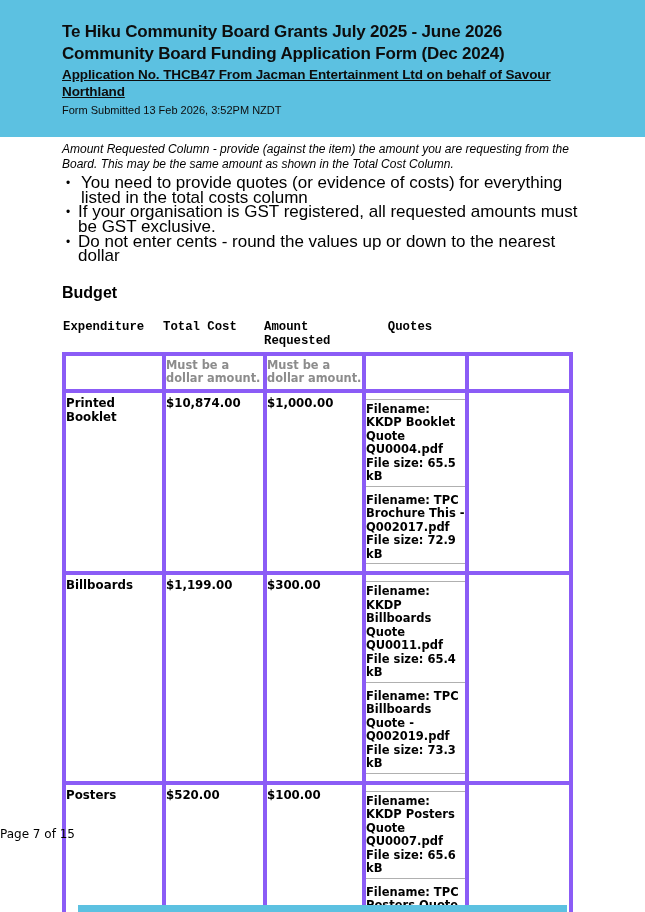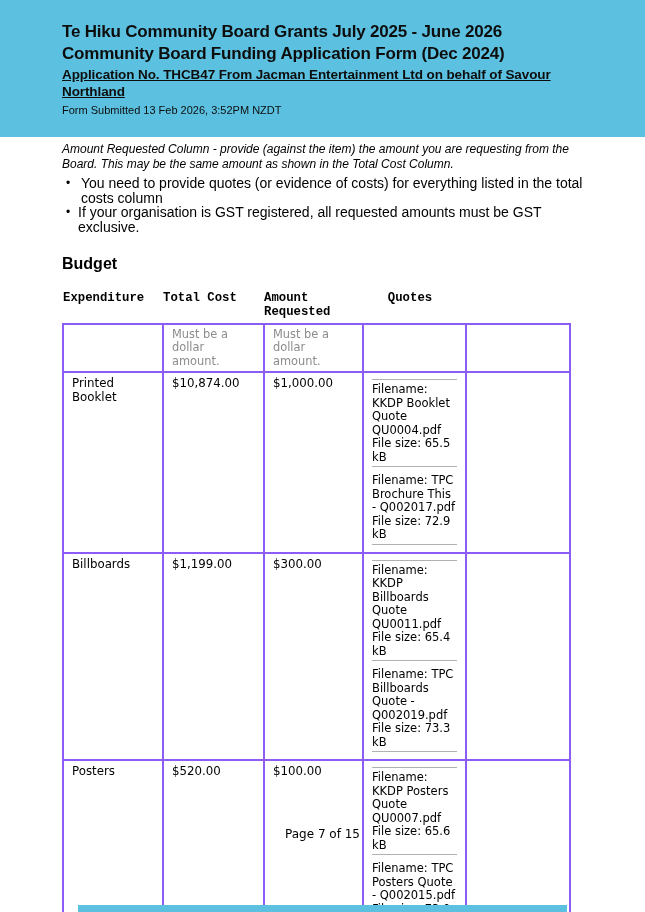--- a/index.html
+++ b/index.html
@@ -8,45 +8,45 @@
   
   .band{position:absolute;top:0;left:0;width:645px;height:137px;background:#5cc1e1;box-sizing:border-box;
         padding:21px 58px 0 62px;}
   .band h1{margin:0;font-size:17px;line-height:21.5px;font-weight:bold;color:#0d0d0d;letter-spacing:-0.2px;}
   .band h2{margin:3px 0 0 0;font-size:13.5px;line-height:16.5px;font-weight:bold;color:#0d0d0d;letter-spacing:-0.1px;text-decoration:underline;}
   .band .submitted{margin-top:4px;font-size:11px;line-height:13px;font-weight:normal;color:#0d0d0d;}
   
   .content{position:absolute;top:137px;left:62px;width:522px;}
   .intro{margin:5px 0 0 0;font-style:italic;font-size:12px;line-height:14.6px;}
   ul.notes{margin:5px 0 0 0;padding:0;list-style:none;}
-  ul.notes li{position:relative;padding-left:16px;font-size:14px;line-height:14.6px;margin:0;}
+  ul.notes li{position:relative;padding-left:16px;font-size:17px;line-height:14.6px;margin:0;}
   ul.notes li::before{content:"\2022";position:absolute;left:4px;top:0;font-size:12px;}
   ul.notes li.first{padding-left:19px;}
   ul.notes li.first::before{left:4px;}
   h3.budget{margin:19px 0 0 0;font-size:16px;line-height:20px;font-weight:bold;}
   
   .thead-row{display:flex;margin-top:17px;font-family:"DejaVu Sans",sans-serif;
              font-size:12.3px;line-height:14.5px;font-weight:bold;}
   .thead-row .th{box-sizing:border-box;padding:0 8px 0 1px;font-family:Liberation Mono, monospace;}
   .th.c1{width:100px;} .th.c2{width:101px;} .th.c3{width:99px;} .th.c4{width:103px;text-align:center;}
   
   table.budget-table{border-collapse:collapse;margin-top:3px;table-layout:fixed;width:507px;
                      font-family:"DejaVu Sans",sans-serif;font-size:11.6px;}
-  table.budget-table td{border:2px solid #8b5cf6;vertical-align:top;box-sizing:border-box;
-                        padding:3px 8px;overflow:hidden;}
+  table.budget-table td{border:4px solid #8b5cf6;vertical-align:top;box-sizing:border-box;
+                        padding:3px 0;overflow:hidden;font-weight:bold;}
   tr.hint-row td{height:33px;color:#8c8c8c;font-size:11.4px;line-height:13.5px;}
   tr.data-row td{height:128px;font-size:11.8px;line-height:14px;}
   tr.data-row:last-child td{border-bottom:none;}
   td.money{font-size:12.2px;}
   
   .attachment{border-bottom:1px solid #b0b0b0;padding:3px 0 2px 0;margin:0 0 4px 0;
               font-size:11.5px;line-height:13.5px;overflow-wrap:anywhere;}
   .attachment.first{border-top:1px solid #b0b0b0;margin-top:3px;}
   
-  .footer{position:absolute;top:827px;left:0;width:645px;text-align:center;
+  .footer{position:absolute;top:827px;left:0;width:645px;
           font-family:"DejaVu Sans",sans-serif;font-size:12px;}
   .next-page-strip{position:absolute;top:905px;left:78px;width:489px;height:7px;background:#5cc1e1;}
 </style>
 </head>
 <body>
 
 <div class="page">
 
   <header class="band">
     <h1>
@@ -57,20 +57,21 @@
     <div class="submitted">Form Submitted 13 Feb 2026, 3:52PM NZDT</div>
   </header>
 
   <main class="content">
 
     <p class="intro">Amount Requested Column - provide (against the item) the amount you are requesting from the Board. This may be the same amount as shown in the Total Cost Column.</p>
 
     <ul class="notes">
       <li class="first">You need to provide quotes (or evidence of costs) for everything listed in the total costs column</li>
       <li>If your organisation is GST registered, all requested amounts must be GST exclusive.</li>
+      <li>Do not enter cents - round the values up or down to the nearest dollar</li>
     </ul>
 
     <h3 class="budget">Budget</h3>
 
     <div class="thead-row">
       <div class="th c1">Expenditure</div>
       <div class="th c2">Total Cost</div>
       <div class="th c3">Amount Requested</div>
       <div class="th c4">Quotes</div>
     </div>

